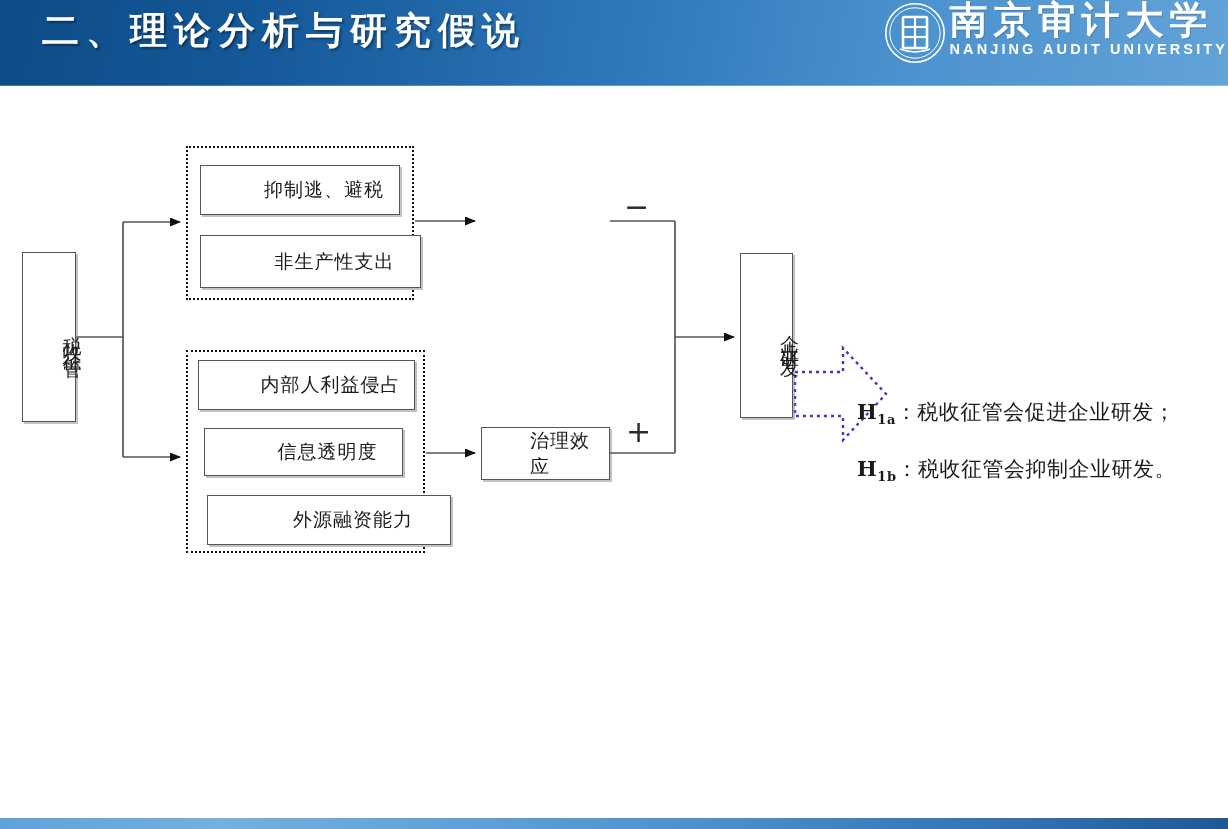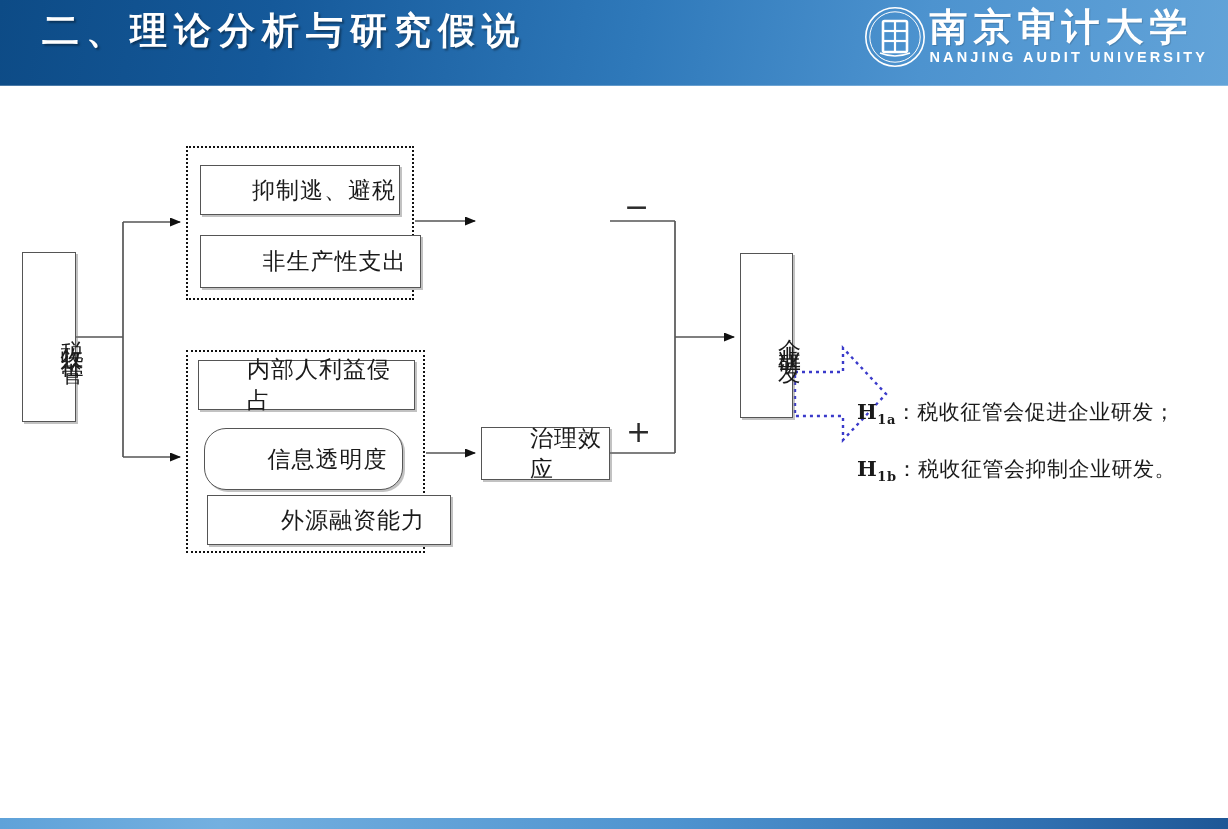--- a/index.html
+++ b/index.html
@@ -22,22 +22,22 @@
   #slide-title{
     position:absolute;left:42px;top:6px;
     font-family:"DejaVu Serif","Liberation Serif",serif;
     font-size:37px;font-weight:bold;color:#ffffff;
     letter-spacing:7px;
     text-shadow:2px 2px 2px rgba(0,0,0,.35);
     white-space:nowrap;
   }
   
   #logo{
-    position:absolute;right:20px;top:2px;height:70px;
-    display:flex;align-items:center;gap:4px;
+    position:absolute;right:0;top:2px;height:70px;
+    display:flex;align-items:flex-start;gap:4px;
   }
   #logo-emblem{
     width:62px;height:62px;flex:0 0 62px;position:relative;
   }
   #logo-text{display:flex;flex-direction:column;align-items:flex-start;}
   #logo-cn{
     font-family:"DejaVu Serif","Liberation Serif",serif;
     font-size:38px;font-weight:bold;color:#fff;line-height:.95;
     letter-spacing:6px;white-space:nowrap;
     text-shadow:1px 1px 1px rgba(0,0,0,.18);
@@ -51,21 +51,21 @@
     position:absolute;left:0;bottom:0;width:1228px;height:11px;
     background:linear-gradient(90deg,#5fa2d9 0%,#74b0e0 18%,#4e93cf 55%,#2f6fb0 85%,#1e5796 100%);
   }
   
   #diagram{position:absolute;left:0;top:86px;width:1228px;height:732px;}
   .node{
     position:absolute;border:1.6px solid #555;background:#fff;
     box-sizing:border-box;
     display:flex;align-items:center;justify-content:center;
     font-family:"DejaVu Sans","Liberation Sans",sans-serif;
-    font-size:23px;color:#1a1a1a;letter-spacing:1px;
+    font-size:19px;color:#1a1a1a;letter-spacing:1px;
     box-shadow:2px 2px 0 rgba(120,120,120,.45);
     padding-left:48px;
   }
   .node.vert{
     writing-mode:vertical-rl;text-orientation:upright;
     letter-spacing:8px;
   }
   .dashgroup{
     position:absolute;border:2.6px dotted #111;box-sizing:border-box;
     background:transparent;
@@ -148,21 +148,21 @@
   </svg>
 
   <div class="node vert" style="left:22px;top:166px;width:54px;height:170px;">税收征管</div>
 
   <div class="dashgroup" style="left:186px;top:60px;width:228px;height:154px;"></div>
   <div class="node" style="left:200px;top:79px;width:200px;height:50px;">抑制逃、避税</div>
   <div class="node" style="left:200px;top:149px;width:221px;height:53px;">非生产性支出</div>
 
   <div class="dashgroup" style="left:186px;top:264px;width:239px;height:203px;"></div>
   <div class="node" style="left:198px;top:274px;width:217px;height:50px;">内部人利益侵占</div>
-  <div class="node" style="left:204px;top:342px;width:199px;height:62px;border-radius:22px;">信息透明度</div>
+  <div class="node" style="left:204px;top:342px;width:199px;height:48px;">信息透明度</div>
   <div class="node" style="left:207px;top:409px;width:244px;height:50px;">外源融资能力</div>
 
   <div class="node" style="left:481px;top:341px;width:129px;height:53px;">治理效应</div>
 
   <div class="sign" style="left:624px;top:106px;">−</div>
   <div class="sign" style="left:626px;top:331px;">+</div>
 
   <div class="node vert" style="left:740px;top:167px;width:53px;height:165px;">企业研发</div>
 
   <div id="hypo">

